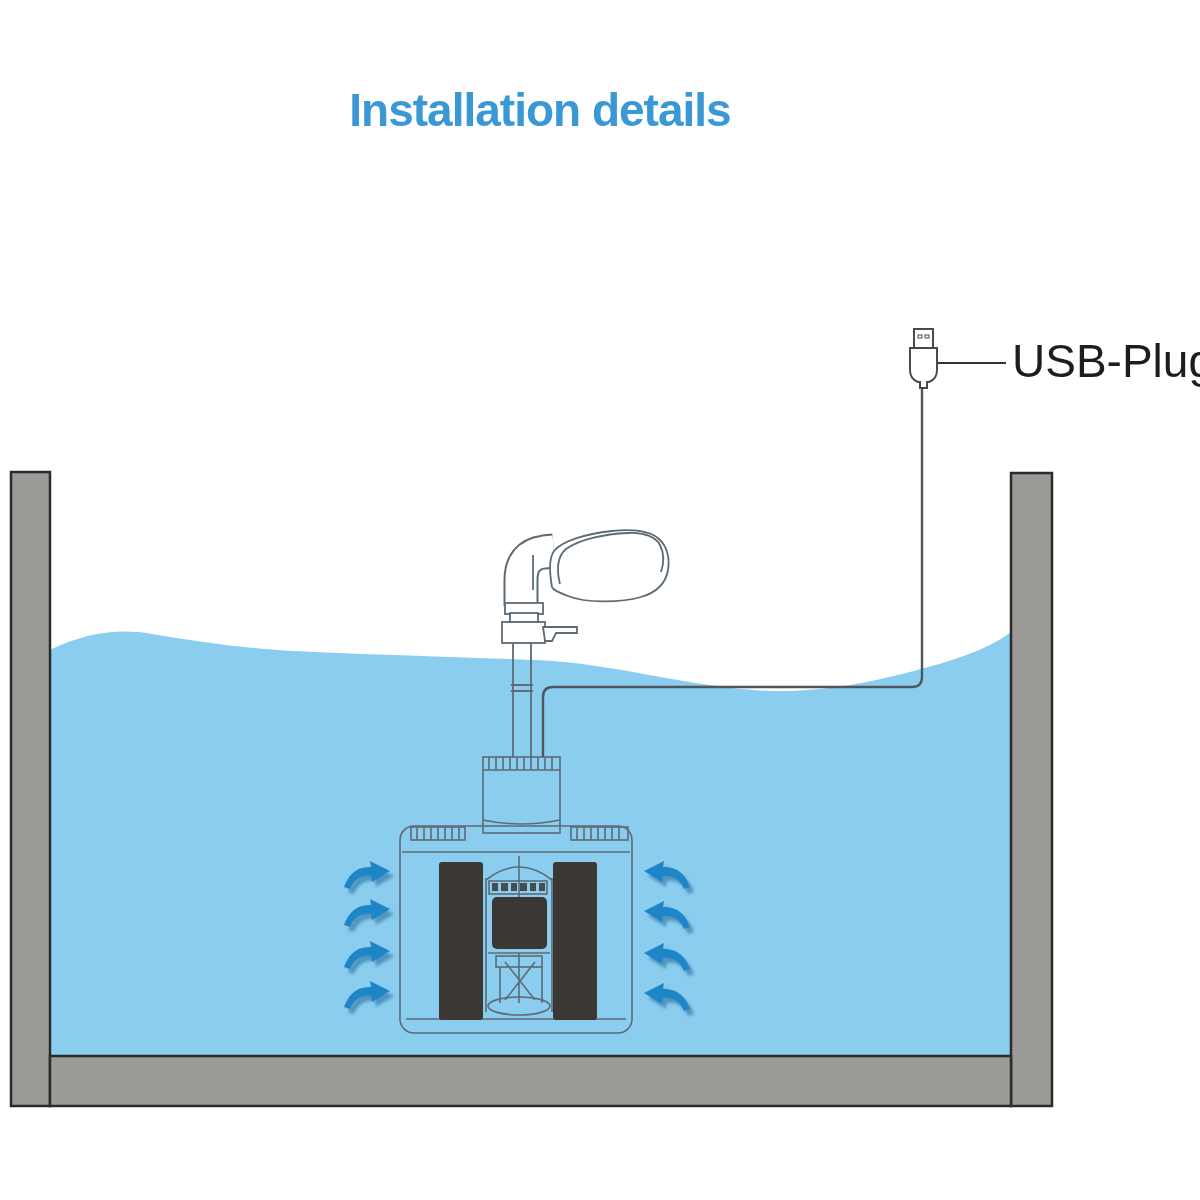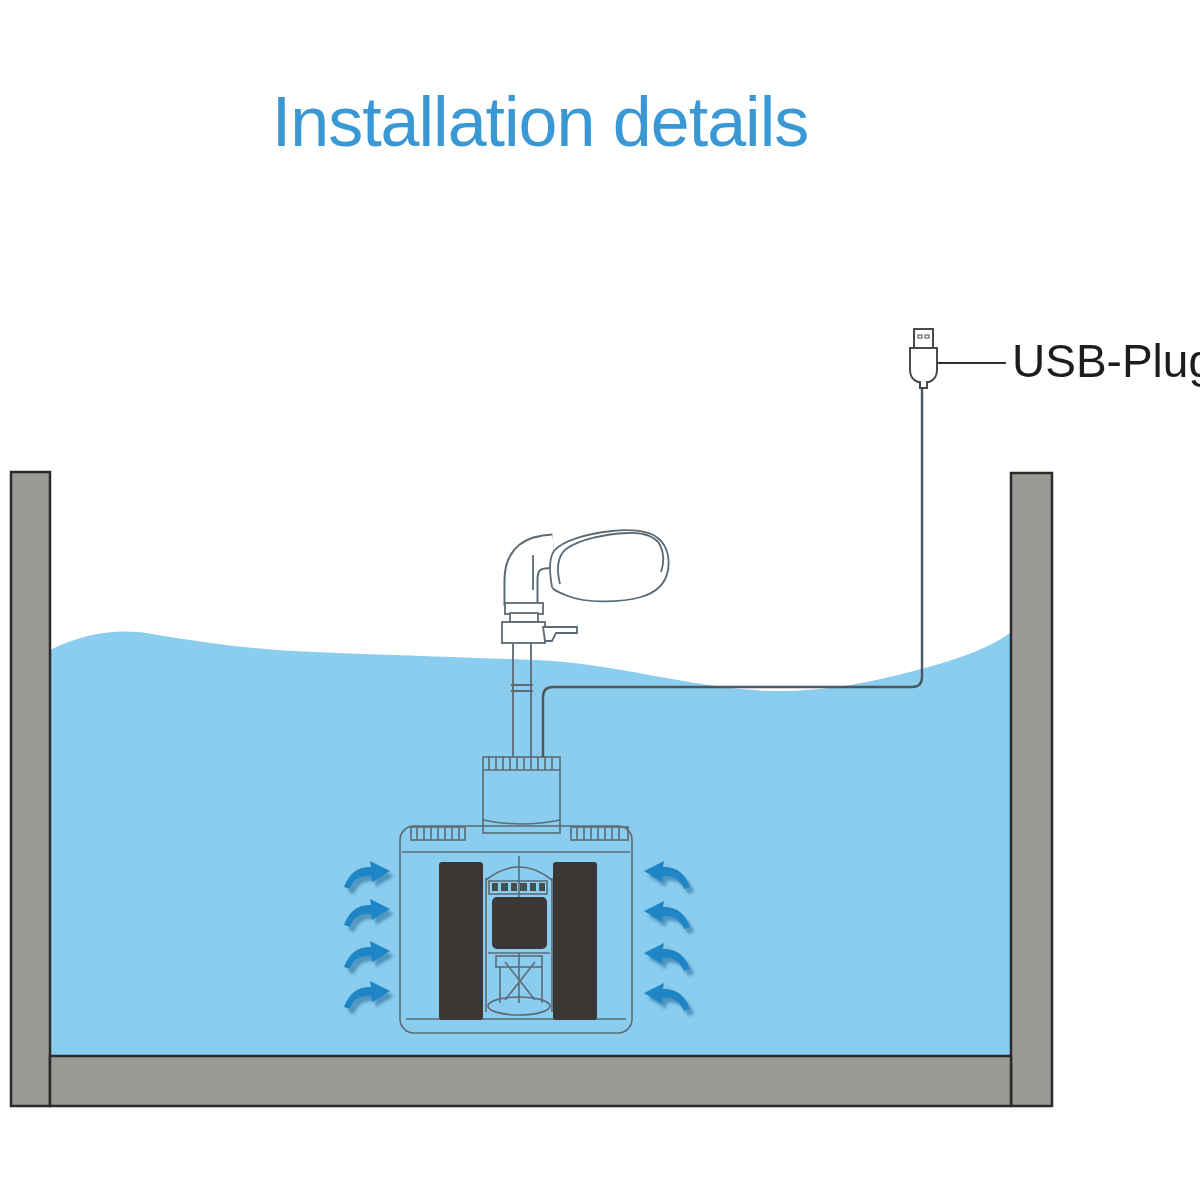--- a/index.html
+++ b/index.html
@@ -3,21 +3,21 @@
 <meta charset="utf-8">
 <style>
   html,body{margin:0;padding:0;}
   body{
     width:1200px;height:1200px;position:relative;overflow:hidden;
     background:#ffffff;
     font-family:"Liberation Sans", sans-serif;
   }
   .page-title{
     position:absolute;left:170px;top:86px;width:740px;
-    text-align:center;font-size:70px;font-weight:normal;letter-spacing:-1px;
+    text-align:center;font-size:46px;font-weight:bold;letter-spacing:-1px;
     line-height:1.05;
   }
   .usb-label{
     position:absolute;left:1012px;top:334px;
     font-size:46px;font-weight:400;letter-spacing:0px;white-space:nowrap;
   }
   svg.diagram{position:absolute;left:0;top:0;}
   .arrows{filter:drop-shadow(4px 5px 1.5px rgba(23,92,144,0.5));}
 </style>
 </head>

